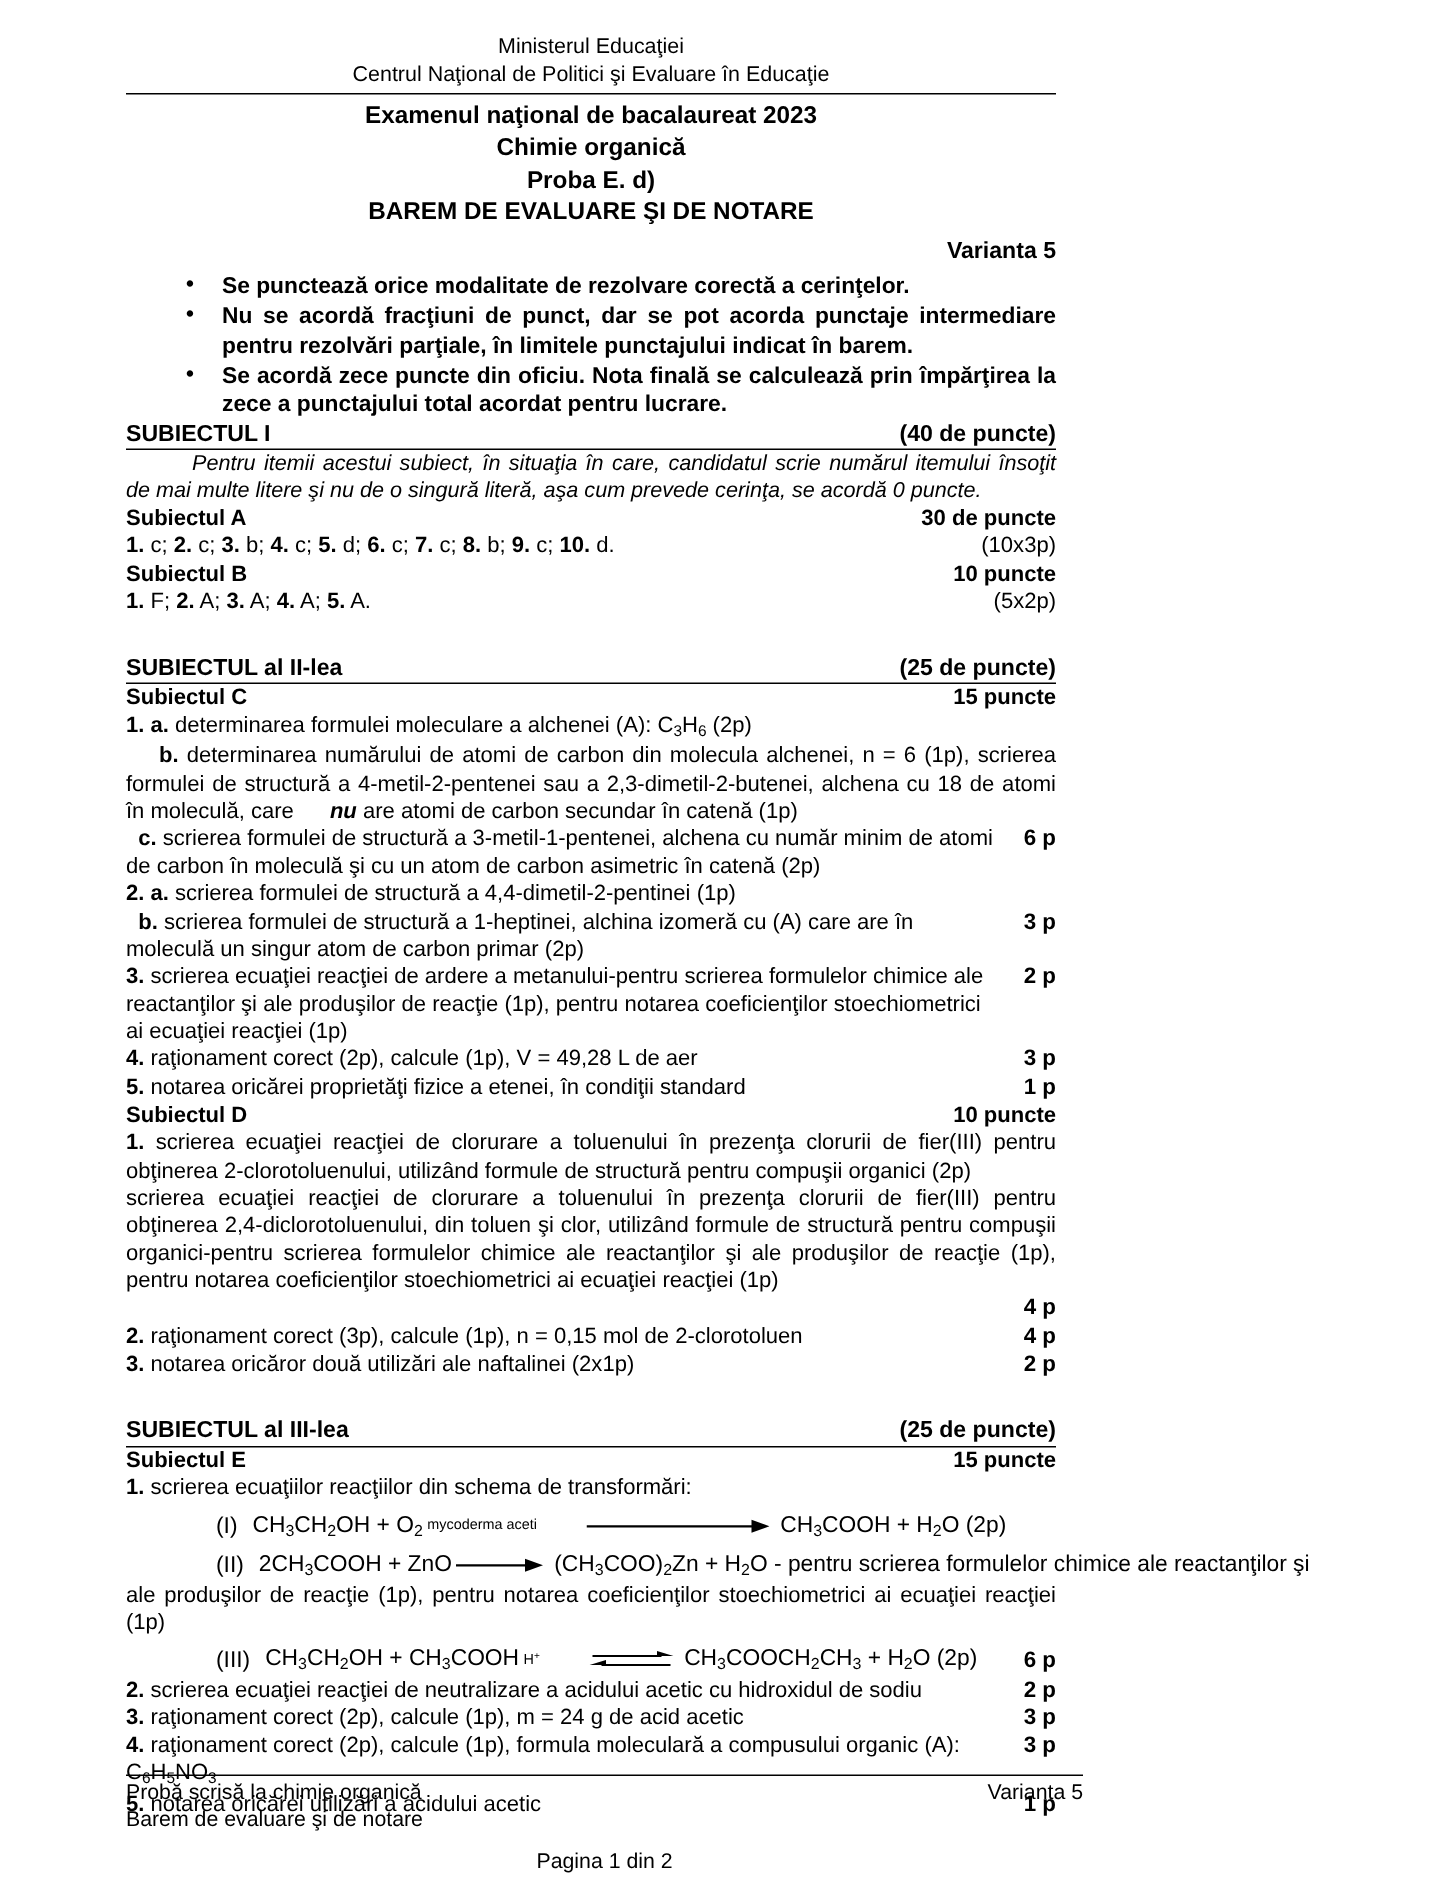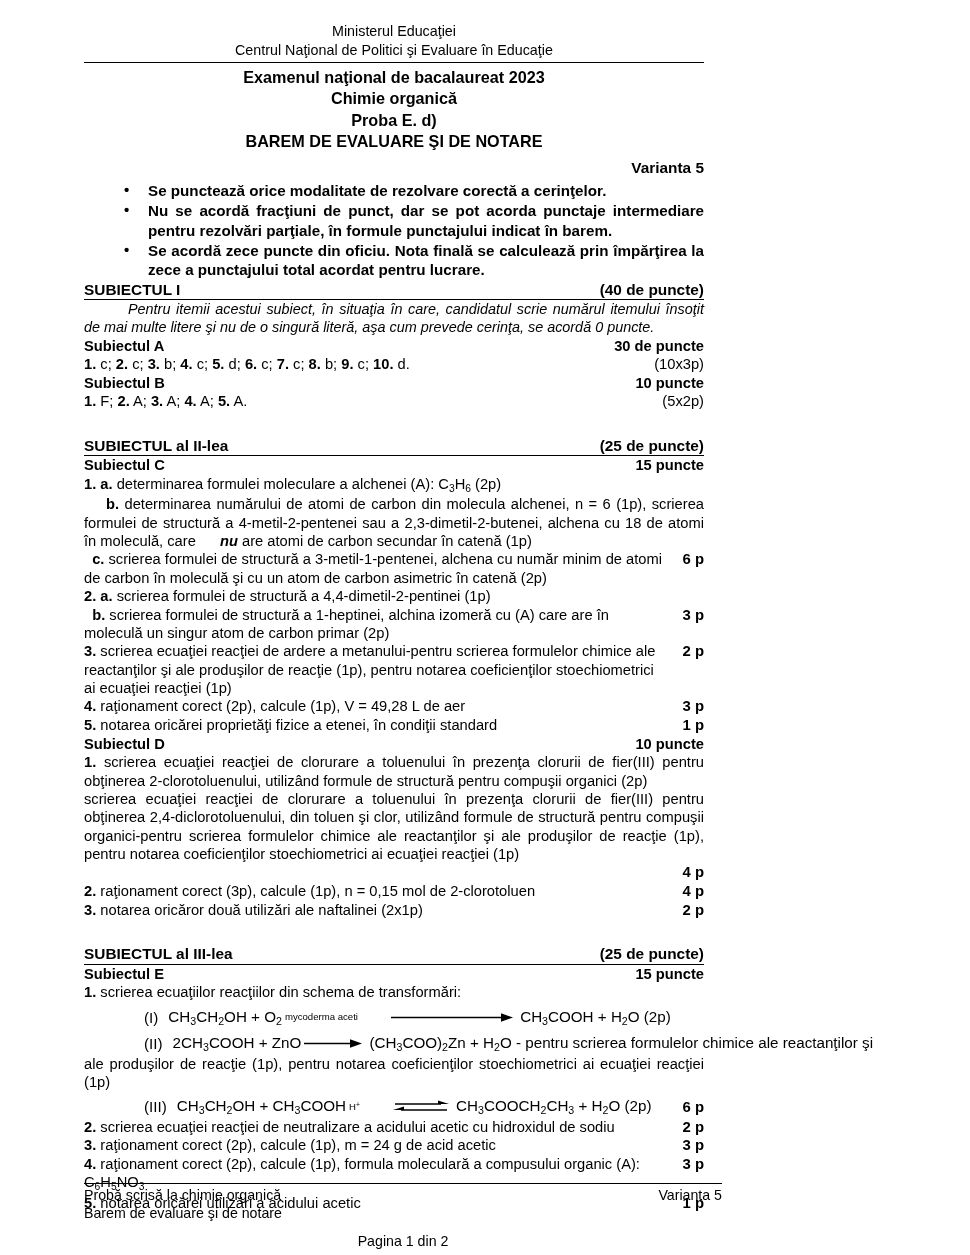--- a/index.html
+++ b/index.html
@@ -195,21 +195,21 @@
   <div class="title-block">
     <div>Examenul naţional de bacalaureat 2023</div>
     <div>Chimie organică</div>
     <div>Proba E. d)</div>
     <div>BAREM DE EVALUARE ŞI DE NOTARE</div>
   </div>
   <div class="variant-line">Varianta 5</div>
 
   <ul class="rules">
     <li><span class="bullet">•</span><span>Se punctează orice modalitate de rezolvare corectă a cerinţelor.</span></li>
-    <li class="justify"><span class="bullet">•</span><span>Nu se acordă fracţiuni de punct, dar se pot acorda punctaje intermediare pentru rezolvări parţiale, în formule punctajului indicat în barem.</span></li>
+    <li class="justify"><span class="bullet">•</span><span>Nu se acordă fracţiuni de punct, dar se pot acorda punctaje intermediare pentru rezolvări parţiale, în limitele punctajului indicat în barem.</span></li>
     <li class="justify"><span class="bullet">•</span><span>Se acordă zece puncte din oficiu. Nota finală se calculează prin împărţirea la zece a punctajului total acordat pentru lucrare.</span></li>
   </ul>
 
   <div class="sec-head">
     <span>SUBIECTUL I</span>
     <span>(40 de puncte)</span>
   </div>
   <div class="sub-note">Pentru itemii acestui subiect, în situaţia în care, candidatul scrie numărul itemului însoţit de mai multe litere şi nu de o singură literă, aşa cum prevede cerinţa, se acordă 0 puncte.</div>
 
   <div class="row">

